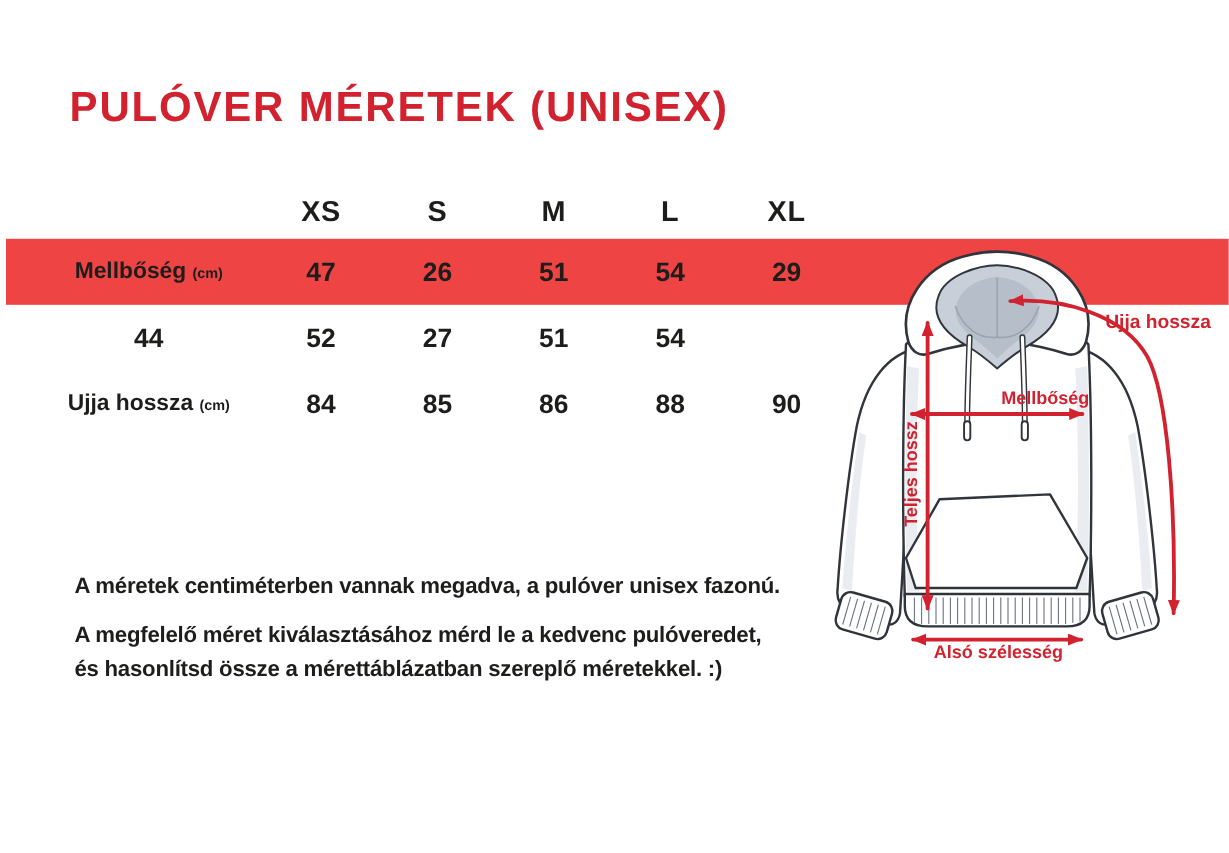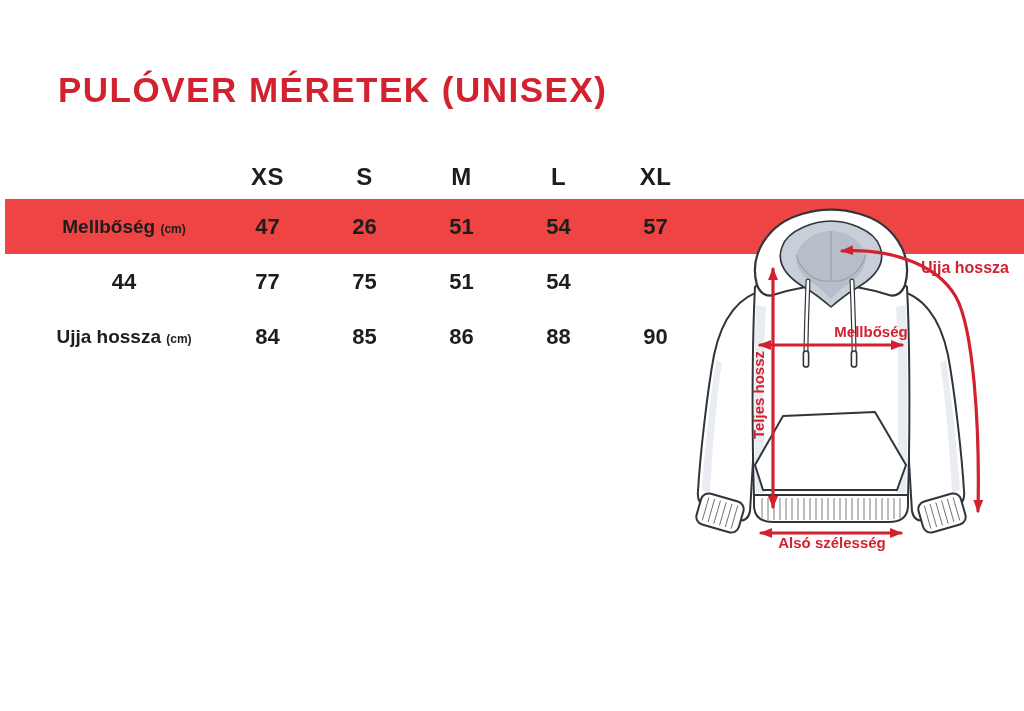--- a/index.html
+++ b/index.html
@@ -60,48 +60,51 @@
     <div class="t-row green">
       <div class="cell"></div>
       <div class="cell col-label">
         <span>Mellbőség</span>
         <span class="unit">(cm)</span>
       </div>
       <div class="cell col-val">47</div>
       <div class="cell col-val">26</div>
       <div class="cell col-val">51</div>
       <div class="cell col-val">54</div>
-      <div class="cell col-val">57</div>
+      <div class="cell col-val">29</div>
     </div>
 
     <div class="t-row">
       <div class="cell"></div>
       <div class="cell col-val">44</div>
-      <div class="cell col-val">77</div>
-      <div class="cell col-val">75</div>
+      <div class="cell col-val">52</div>
+      <div class="cell col-val">27</div>
       <div class="cell col-val">51</div>
       <div class="cell col-val">54</div>
     </div>
 
 
     <div class="t-row">
       <div class="cell"></div>
       <div class="cell col-label">
         <span>Ujja hossza</span>
         <span class="unit">(cm)</span>
       </div>
       <div class="cell col-val">84</div>
       <div class="cell col-val">85</div>
       <div class="cell col-val">86</div>
       <div class="cell col-val">88</div>
       <div class="cell col-val">90</div>
     </div>
   </div>
 
   <div class="notes">
+    <p>A méretek centiméterben vannak megadva, a pulóver unisex fazonú.</p>
+    <p>A megfelelő méret kiválasztásához mérd le a kedvenc pulóveredet,
+és hasonlítsd össze a mérettáblázatban szereplő méretekkel. :)</p>
   </div>
 
   <div class="hoodie-wrap">
     <svg width="354" height="370" viewBox="0 0 354 370" xmlns="http://www.w3.org/2000/svg">
       <defs>
         <marker id="ah" markerWidth="13" markerHeight="11" refX="11" refY="5" orient="auto-start-reverse" markerUnits="userSpaceOnUse">
           <path d="M0,0 L12.5,5 L0,10 Z" fill="#d2212f"></path>
         </marker>
       </defs>
 

